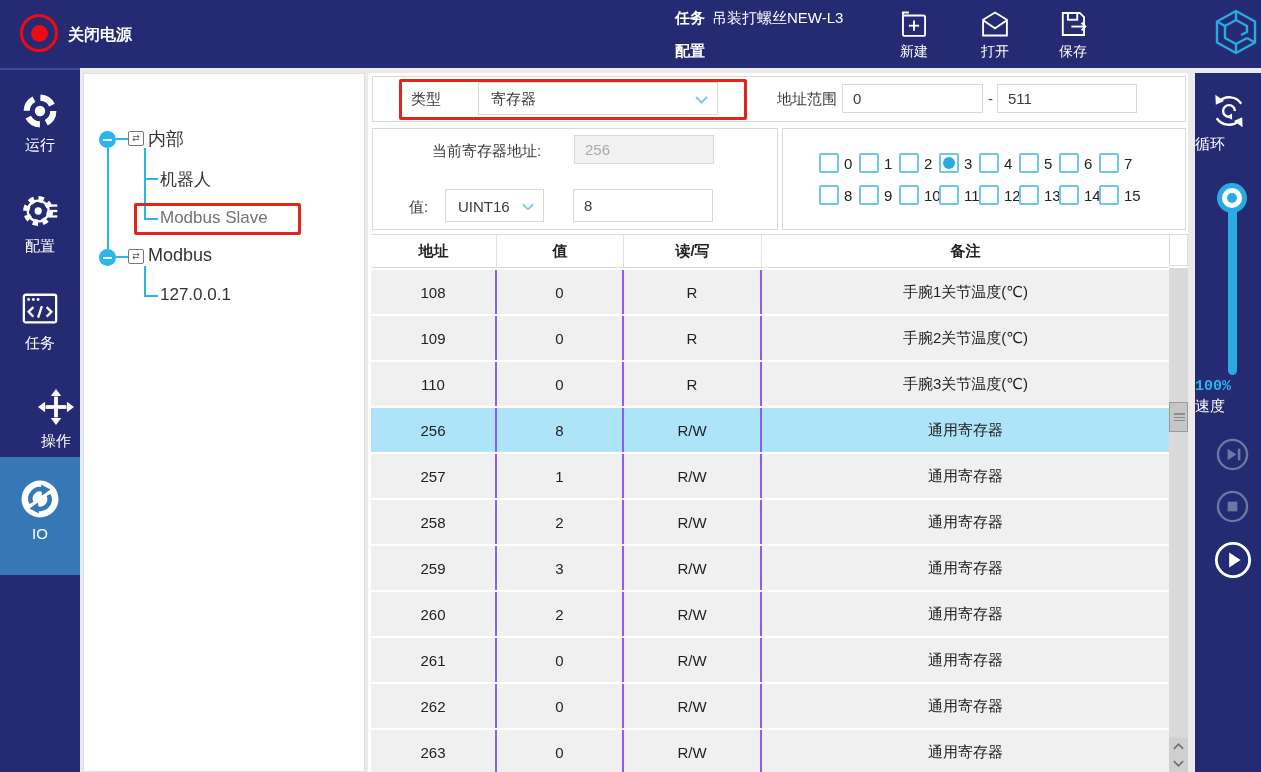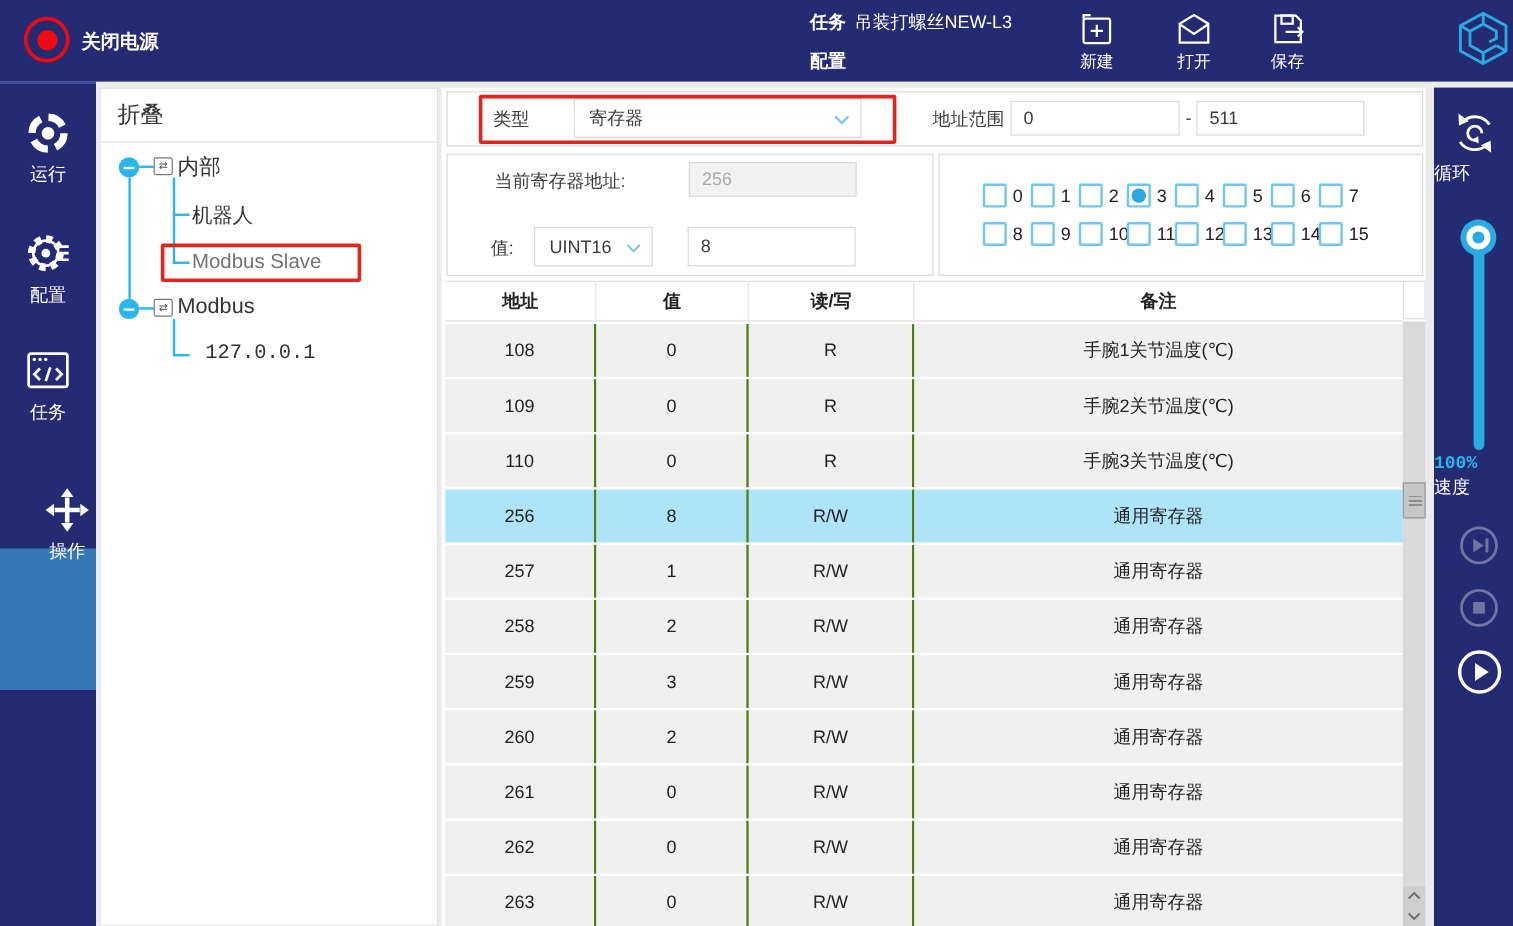--- a/index.html
+++ b/index.html
@@ -52,21 +52,21 @@
   .bit-box { position:relative; width:20px; height:20px; border:2px solid #6ec6f0; border-radius:2px; background:#fff; cursor:pointer; flex:none; }
   .bit-dot { position:absolute; left:50%; top:50%; width:12px; height:12px; margin:-6px 0 0 -6px; border-radius:50%; background:#2ba8e0; }
   .bit-label { margin-left:5px; font-size:15px; color:#222; }
 
   
   .thead { position:absolute; left:3px; top:161px; width:798px; height:34px; display:flex; background:#fff; border-top:1px solid #dcdcdc; border-bottom:1px solid #dcdcdc; }
   .hcell { display:flex; align-items:center; justify-content:center; font-size:15px; font-weight:bold; color:#222; border-right:1px solid #e3e3e3; }
   .hcell:last-child { border-right:none; }
   .tbody { position:absolute; left:3px; top:197px; width:798px; }
   .trow { display:flex; height:44px; margin-bottom:2px; cursor:pointer; }
-  .tcell { display:flex; align-items:center; justify-content:center; font-size:15px; color:#222; background:#f0f0f0; border-right:2px solid #4d7c0f; }
+  .tcell { display:flex; align-items:center; justify-content:center; font-size:15px; color:#222; background:#f0f0f0; border-right:2px solid #8b5cf6; }
   .tcell:last-child { border-right:none; }
   .trow.selected .tcell { background:#aee4f7; }
   .c0 { width:126px; } .c1 { width:127px; } .c2 { width:138px; } .c3 { flex:1;text-align:right; }
 
   
   .tscroll { position:absolute; left:1169px; top:234px; width:19px; height:538px; }
   .ts-head { position:absolute; left:0; top:0; width:19px; height:32px; background:#fff; border:1px solid #dcdcdc; }
   .ts-track { position:absolute; left:0; top:34px; width:19px; height:470px; background:#d9d9d9; }
   .ts-thumb { position:absolute; left:0; top:134px; width:19px; height:30px; background:#c6c6c6; border:1px solid #9a9a9a; cursor:pointer; }
   .ts-grip { position:absolute; left:4px; top:10px; width:11px; height:9px;
@@ -169,41 +169,50 @@
           <circle cx="18" cy="10" r="1.5" fill="#fff"></circle>
         <g fill="none" stroke="#fff" stroke-width="2.4">
           <polyline points="13,18 8,23 13,28"></polyline>
             <polyline points="27,18 32,23 27,28"></polyline>
           <line x1="22" y1="17" x2="18" y2="29"></line>
         </g>
       </svg>
       <div class="nav-label">任务</div>
     </div>
 
-    <div class="nav-item" style="top:336px;padding-left:32px;">
+    <div class="nav-item" style="top:318px;padding-left:32px;">
       <svg width="38" height="38" viewBox="0 0 40 40">
         <g fill="#fff">
           <path d="M20 1 L14.5 8.5 H25.5 Z"></path>
             <path d="M20 39 L14.5 31.5 H25.5 Z"></path>
           <path d="M1 20 L8.5 14.5 V25.5 Z"></path>
             <path d="M39 20 L31.5 14.5 V25.5 Z"></path>
         </g>
         <g stroke="#fff" stroke-width="4">
             <line x1="20" y1="9" x2="20" y2="31"></line>
             <line x1="9" y1="20" x2="31" y2="20"></line>
           </g>
       </svg>
       <div class="nav-label">操作</div>
     </div>
 
+    <div class="nav-item" style="top:409px;">
+      <svg width="40" height="40" viewBox="0 0 40 40">
+        <circle cx="20" cy="20" r="18.5" fill="#fff"></circle>
+        <path d="M11.5 24 A9.5 9.5 0 0 1 23.5 10.8" stroke="#3578b5" stroke-width="4.5" fill="none"></path>
+        <polygon points="21,5.5 30.5,10.5 22,16.5" fill="#3578b5"></polygon>
+        <path d="M28.5 16 A9.5 9.5 0 0 1 16.5 29.2" stroke="#3578b5" stroke-width="4.5" fill="none"></path>
+        <polygon points="19,34.5 9.5,29.5 18,23.5" fill="#3578b5"></polygon>
+      </svg>
+      <div class="nav-label">IO</div>
+    </div>
 
   </div>
 
   <div class="tree-panel">
-    <div class="tree-header">折叠</div>
 
     <div class="tline" style="left:23px;top:74px;width:2px;height:101px;"></div>
     <div class="tline" style="left:32px;top:64px;width:12px;height:2px;"></div>
     <div class="tline" style="left:60px;top:74px;width:2px;height:72px;"></div>
     <div class="tline" style="left:60px;top:104px;width:14px;height:2px;"></div>
     <div class="tline" style="left:60px;top:144px;width:14px;height:2px;"></div>
     <div class="tline" style="left:32px;top:182px;width:12px;height:2px;"></div>
     <div class="tline" style="left:60px;top:192px;width:2px;height:30px;"></div>
     <div class="tline" style="left:60px;top:221px;width:14px;height:2px;"></div>
 
@@ -217,42 +226,42 @@
 
     <div class="tree-label child selected" style="left:76px;top:134px;">Modbus Slave</div>
     <div class="anno-box" style="left:50px;top:129px;width:167px;height:32px;"></div>
 
     <div class="tree-circle" style="left:15px;top:175px;">
         <div class="minus"></div>
       </div>
     <div class="swap-ico" style="left:44px;top:175px;">⇄</div>
     <div class="tree-label" style="left:64px;top:171px;">Modbus</div>
 
-    <div class="tree-label child" style="left:87px;top:211px;font-family:Liberation Mono, monospace;">127.0.0.1</div>
+    <div class="tree-label child" style="left:76px;top:211px;">127.0.0.1</div>
   </div>
 
   <div class="main">
 
     <div class="gbox" style="left:4px;top:3px;width:814px;height:46px;"></div>
     <div class="flabel" style="left:43px;top:17px;">类型</div>
     <div class="fselect" style="left:110px;top:9px;width:240px;height:33px;">
       <span class="sel-text">寄存器</span>
       <svg width="13" height="8" viewBox="0 0 13 8" fill="none" stroke="#7fc6ea" stroke-width="2">
           <polyline points="1,1 6.5,6.5 12,1"></polyline>
         </svg>
     </div>
     <div class="anno-box" style="left:31px;top:6px;width:348px;height:41px;"></div>
 
     <div class="flabel" style="left:409px;top:17px;">地址范围</div>
     <input class="finput" style="left: 474px; top: 11px; width: 141px; height: 29px;" value="0">
     <div class="flabel" style="left:620px;top:17px;">-</div>
     <input class="finput" style="left: 629px; top: 11px; width: 140px; height: 29px;" value="511">
 
     <div class="gbox" style="left:4px;top:55px;width:406px;height:102px;"></div>
-    <div class="flabel" style="left:44px;top:69px;">当前寄存器地址:</div>
+    <div class="flabel" style="left:64px;top:69px;">当前寄存器地址:</div>
     <input class="finput" style="left: 206px; top: 62px; width: 140px; height: 29px;" disabled="" value="256">
     <div class="flabel" style="left:41px;top:125px;">值:</div>
     <div class="fselect" style="left:77px;top:116px;width:99px;height:33px;">
       <span class="sel-text">UINT16</span>
       <svg width="12" height="8" viewBox="0 0 13 8" fill="none" stroke="#7fc6ea" stroke-width="2">
           <polyline points="1,1 6.5,6.5 12,1"></polyline>
         </svg>
     </div>
     <input class="finput" style="left: 205px; top: 116px; width: 140px; height: 33px;" value="8">
 

